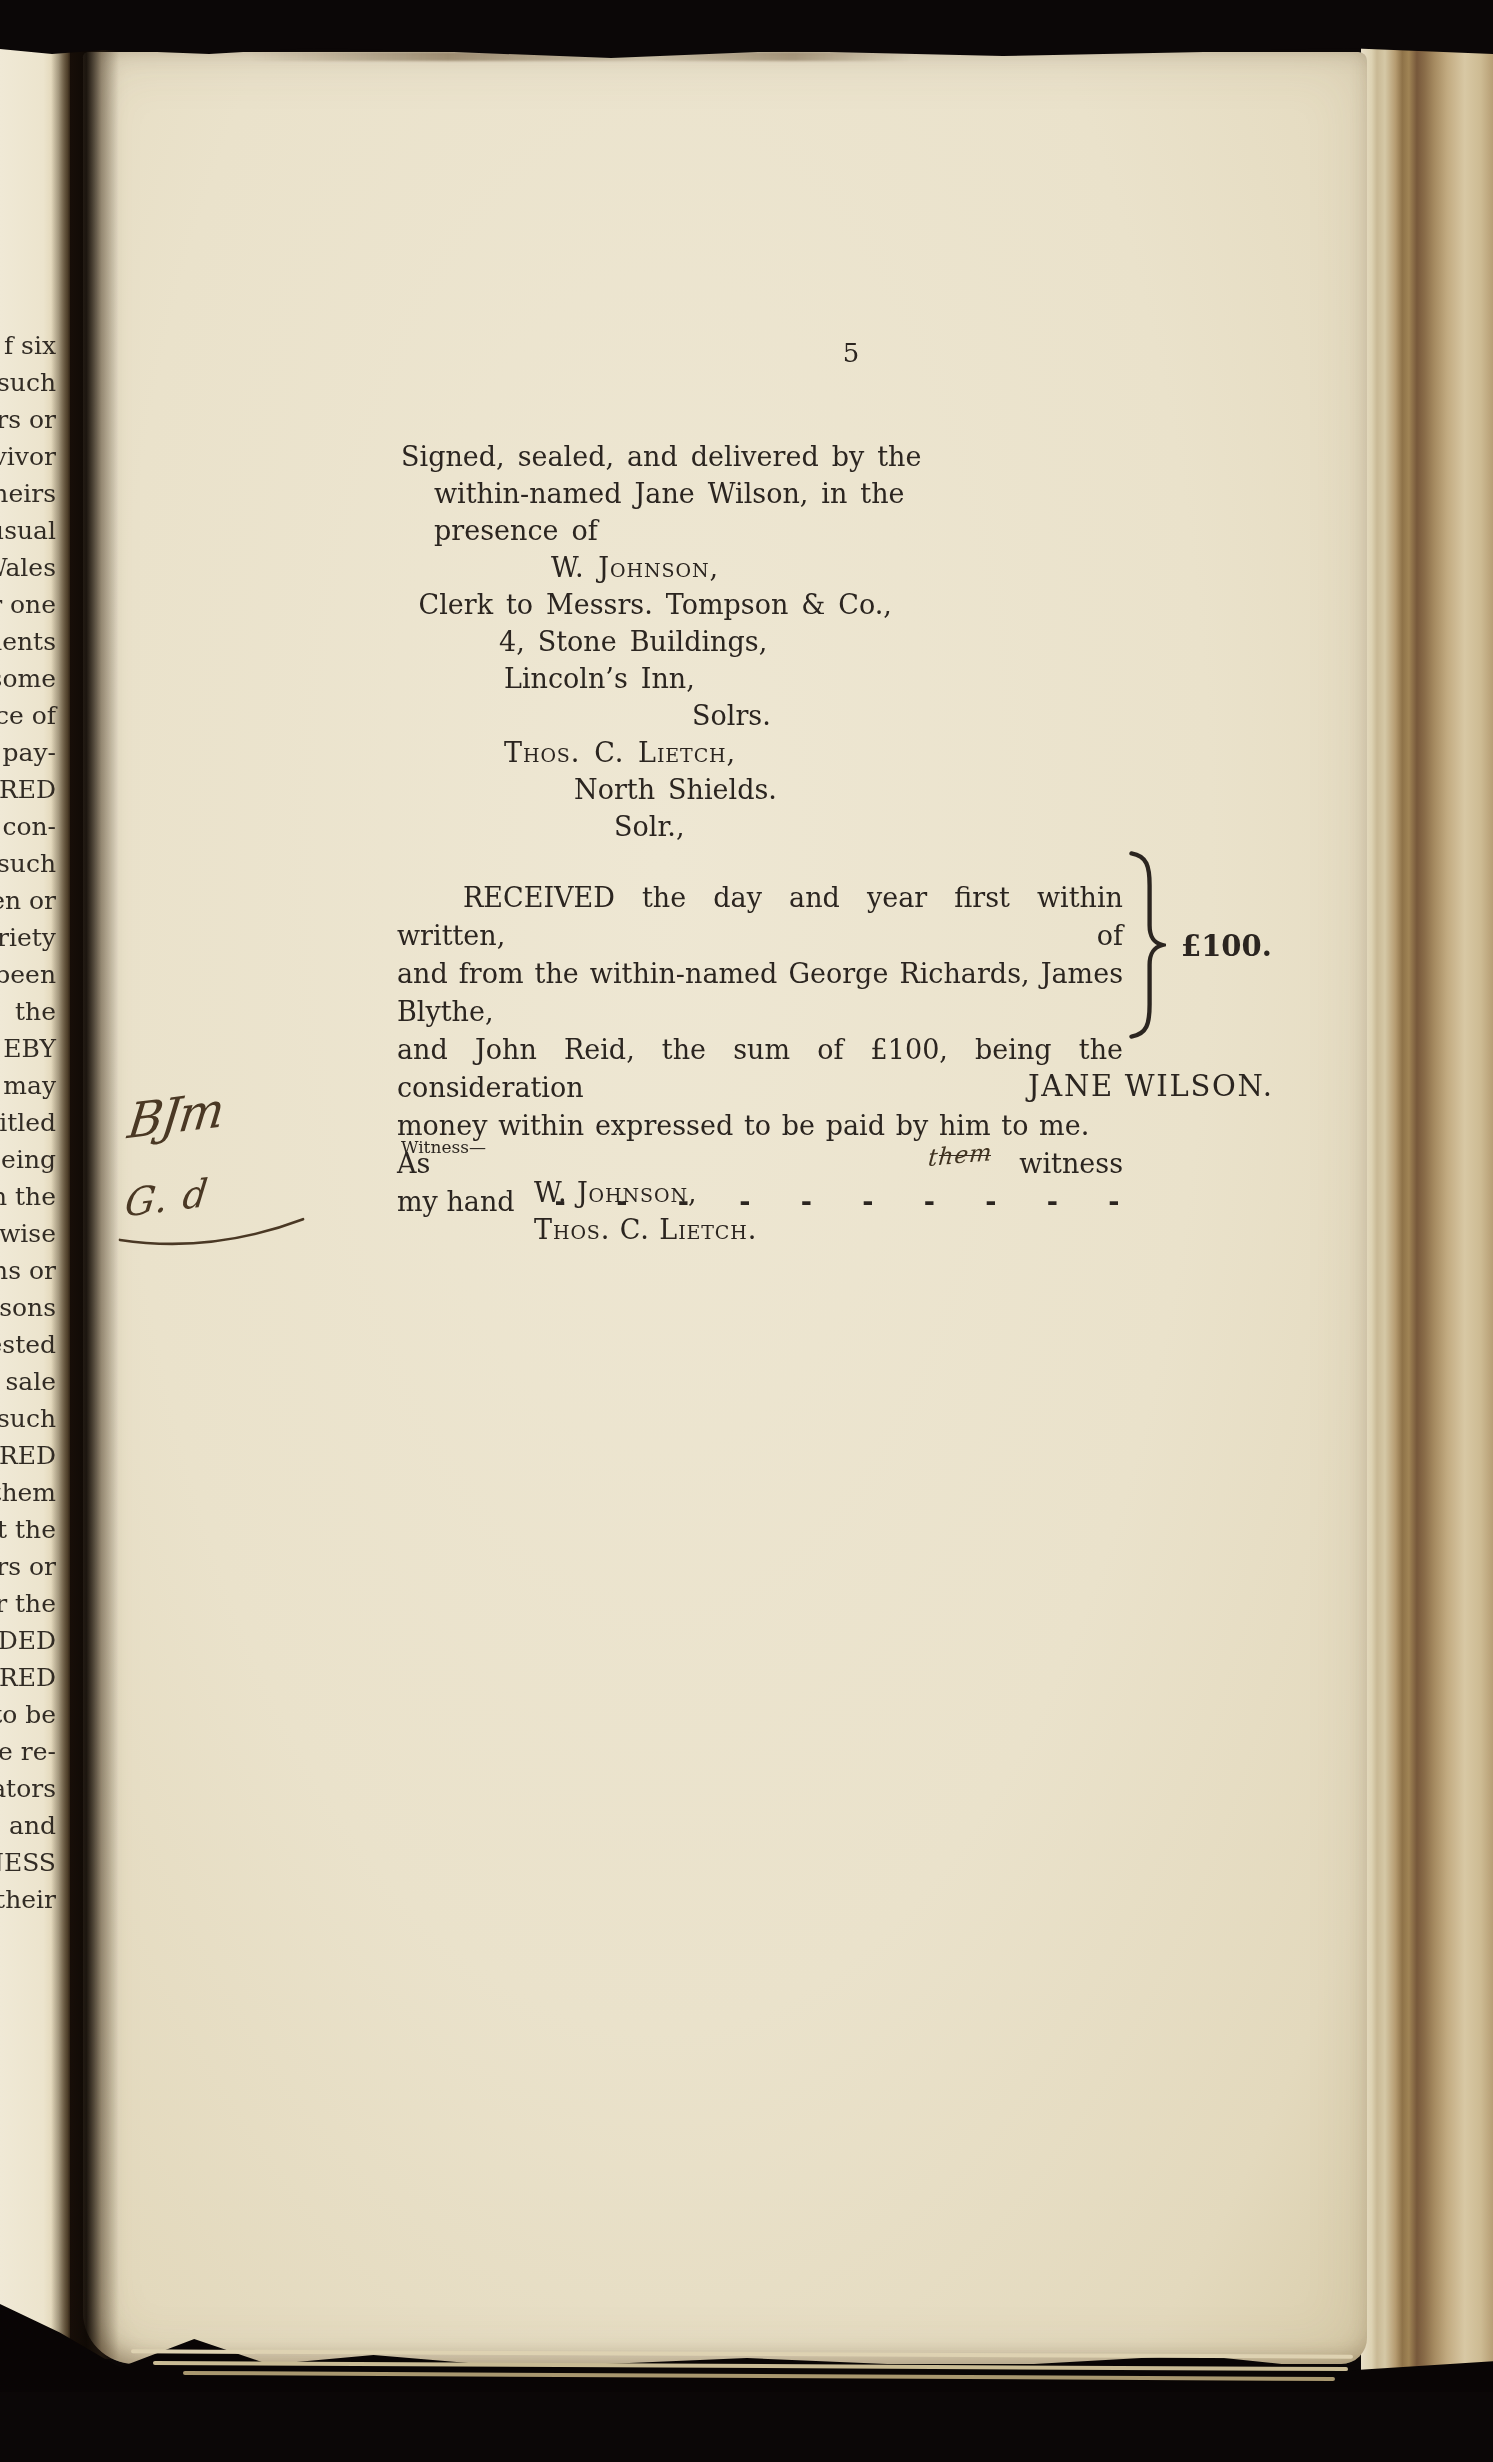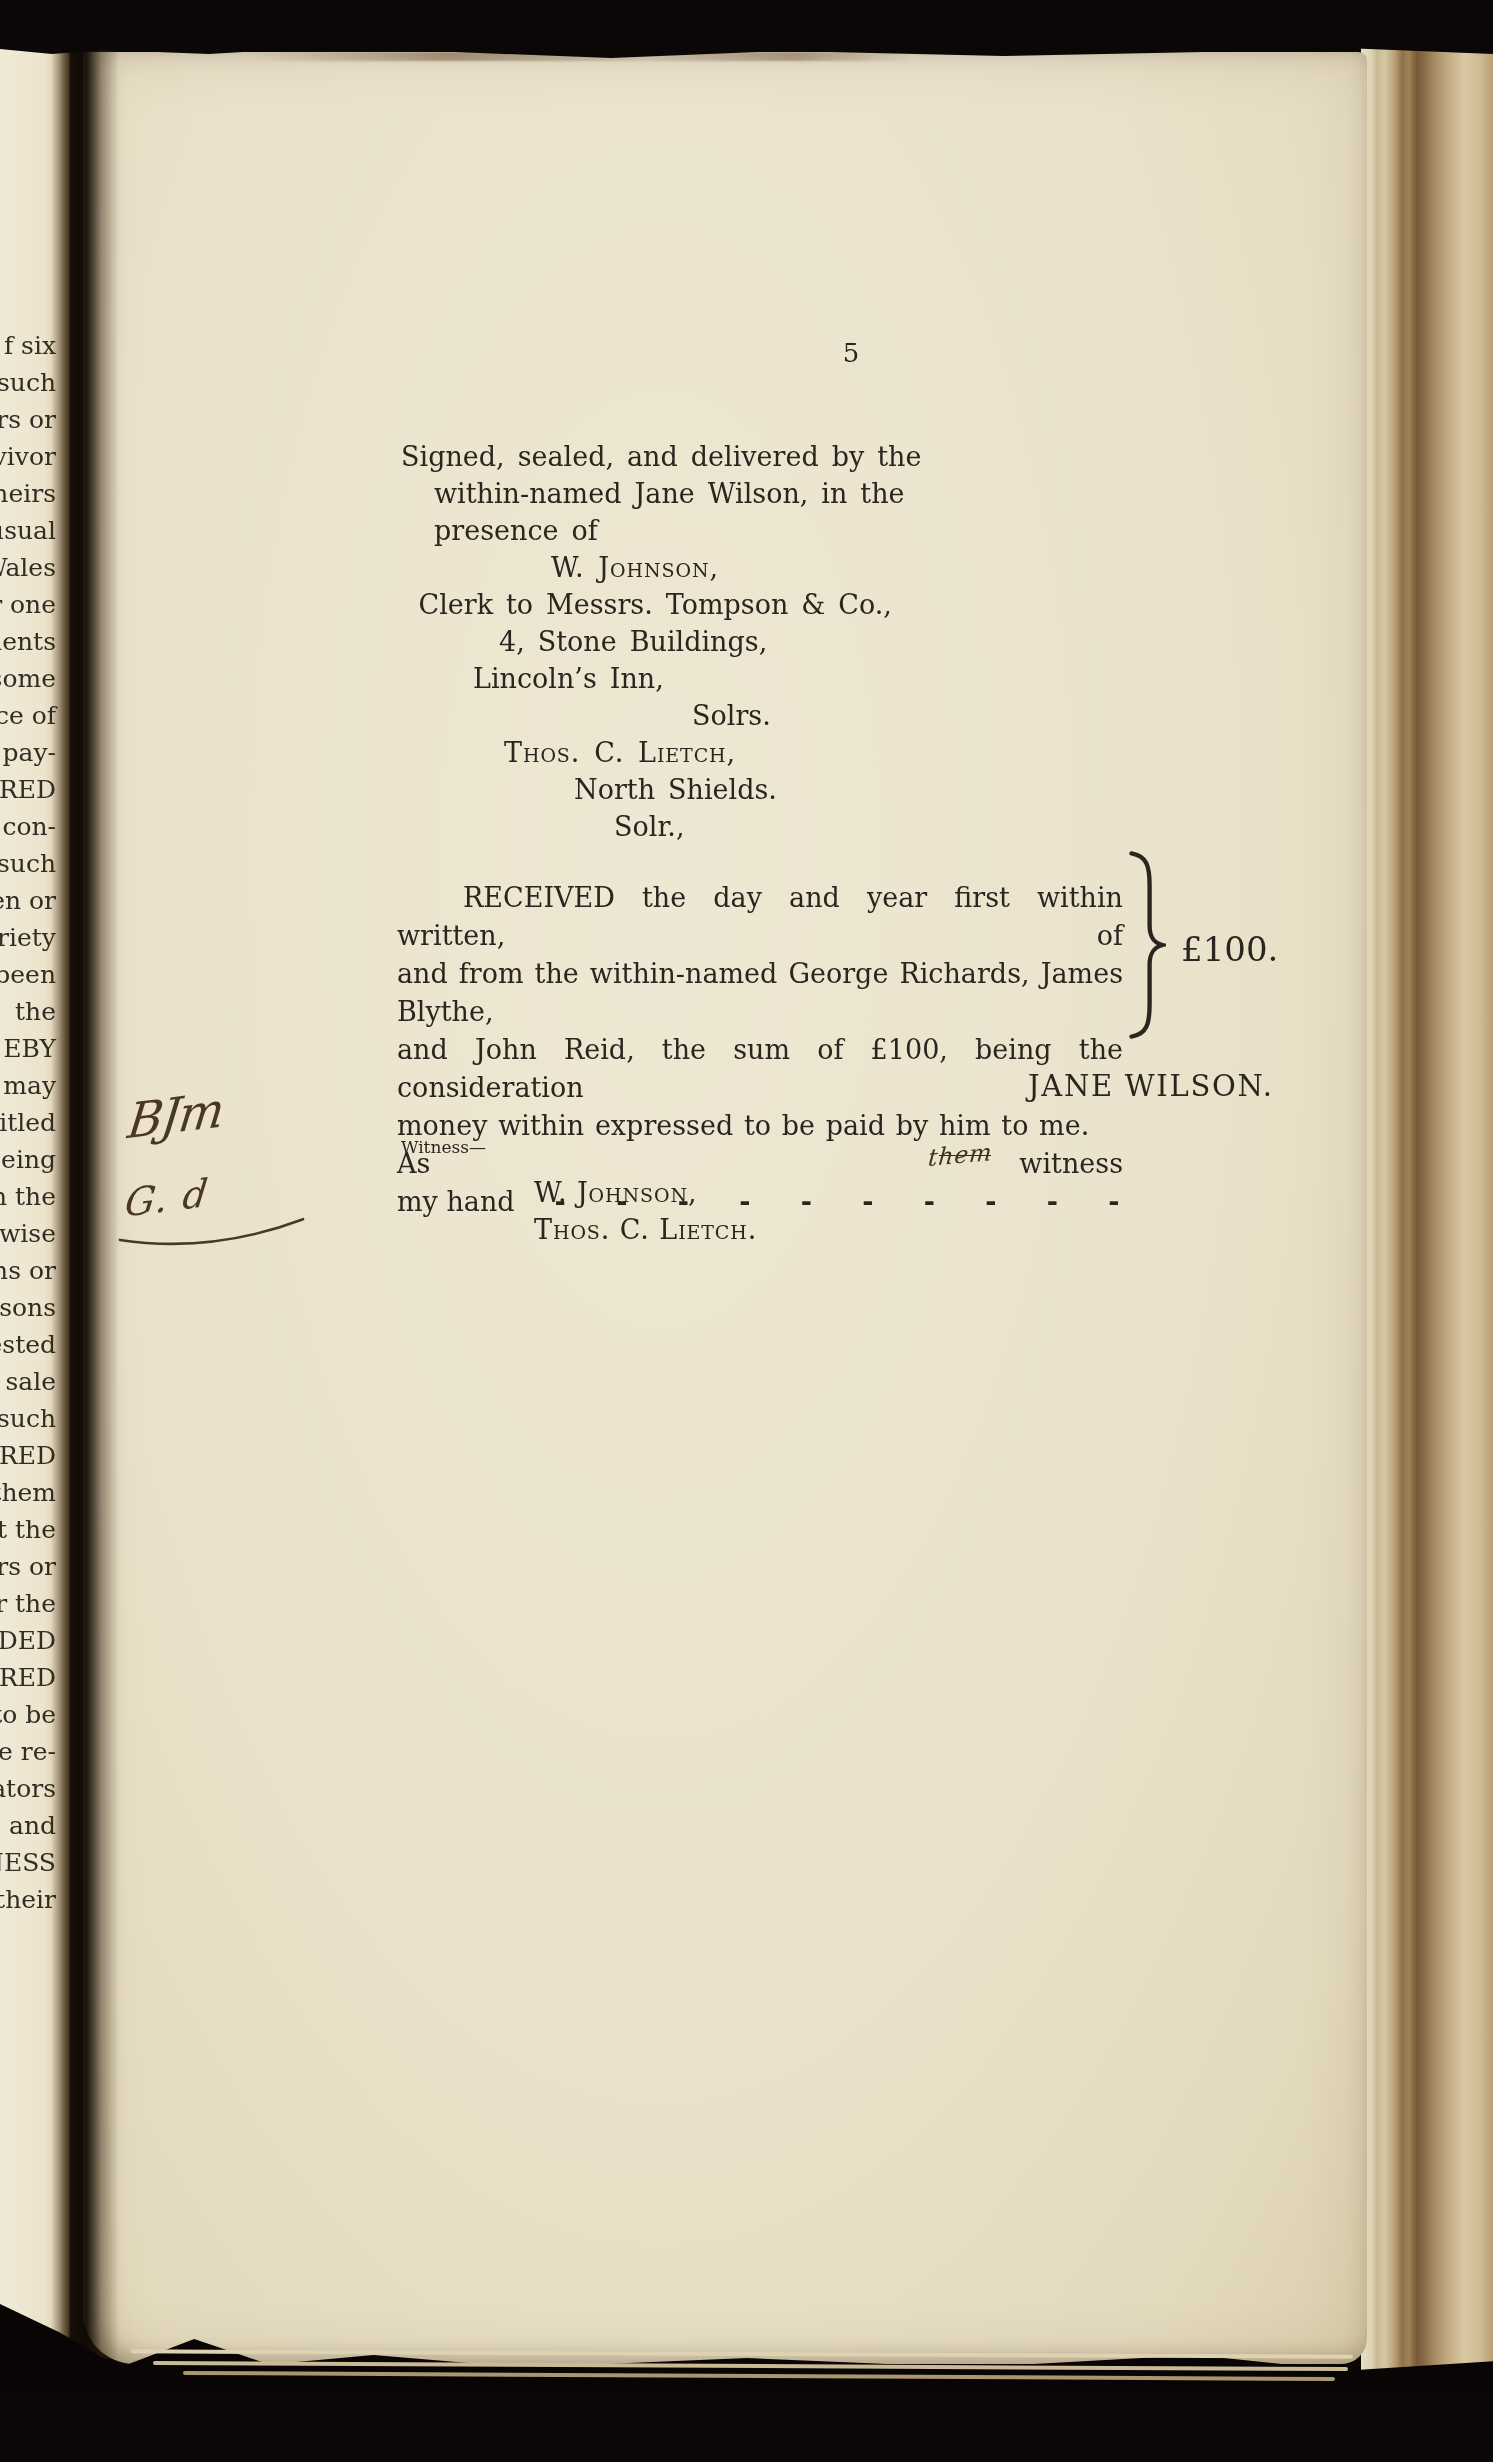--- a/index.html
+++ b/index.html
@@ -37,41 +37,41 @@
 
   
   .page-number{position:absolute;left:742px;top:286px;width:52px;text-align:center;font-size:26px;}
   .attestation{position:absolute;left:318px;top:386px;width:628px;font-size:27px;
     line-height:37px;word-spacing:4.4px;}
   .att-line{white-space:nowrap;}
   .att-line:nth-child(2),.att-line:nth-child(3){margin-left:33px;}
   .att-line:nth-child(4){margin-left:150px;}
   .att-line:nth-child(5){margin-left:17.5px;}
   .att-line:nth-child(6){margin-left:98px;}
-  .att-line:nth-child(7){margin-left:72px;}
+  .att-line:nth-child(7){margin-left:103px;}
   .att-line:nth-child(8){margin-left:291px;}
   .att-line:nth-child(9){margin-left:103px;}
   .att-line:nth-child(10){margin-left:173px;}
   .att-line:nth-child(11){margin-left:213px;}
   .att-line:nth-child(4),.att-line:nth-child(9){font-variant:small-caps;letter-spacing:0.9px;}
 
   .receipt{position:absolute;left:314px;top:827px;width:726px;font-size:27px;line-height:38px;}
   .r-line{text-align:justify;text-align-last:justify;}
   .r-line.indent{text-indent:66px;}
   .him-wrap{position:relative;display:inline-block;}
   .him{border-bottom:1.7px solid #33291f;padding-bottom:14px;}
   .hw-them{position:absolute;left:-10.5px;top:29px;font-style:italic;font-size:23.6px;color:#3f3220;
     letter-spacing:0.9px;transform:rotate(-5deg) skewX(-10deg);white-space:nowrap;}
   .sgap{display:inline-block;width:23px;}
   .r-last{display:flex;align-items:baseline;text-align:left;text-align-last:auto;}
   .dashes{flex:1;display:flex;justify-content:space-between;margin-left:40px;padding-right:3.5px;}
   .dash{font-weight:bold;}
 
   .brace-wrap{position:absolute;left:1045px;top:796px;width:38px;height:194px;}
-  .amount{position:absolute;left:1098px;top:877px;font-size:34px;}
+  .amount{position:absolute;left:1098px;top:877px;font-size:29px;font-weight:bold;}
   .signature{position:absolute;left:945px;top:1017px;font-size:29px;letter-spacing:1.7px;}
   .witness-heading{position:absolute;left:318px;top:1085px;font-size:17px;}
   .witness-names{position:absolute;left:451px;top:1122px;font-size:27px;line-height:37px;}
   .witness-name{font-variant:small-caps;letter-spacing:0.9px;white-space:nowrap;}
 
   
   .hw{position:absolute;font-style:italic;color:#4a3824;white-space:nowrap;
     transform:rotate(-7deg) skewX(-14deg);}
   .hw1{left:45px;top:1035px;font-size:48px;letter-spacing:-1.7px;}
   .hw2{left:42px;top:1124px;font-size:38px;letter-spacing:1.7px;}

